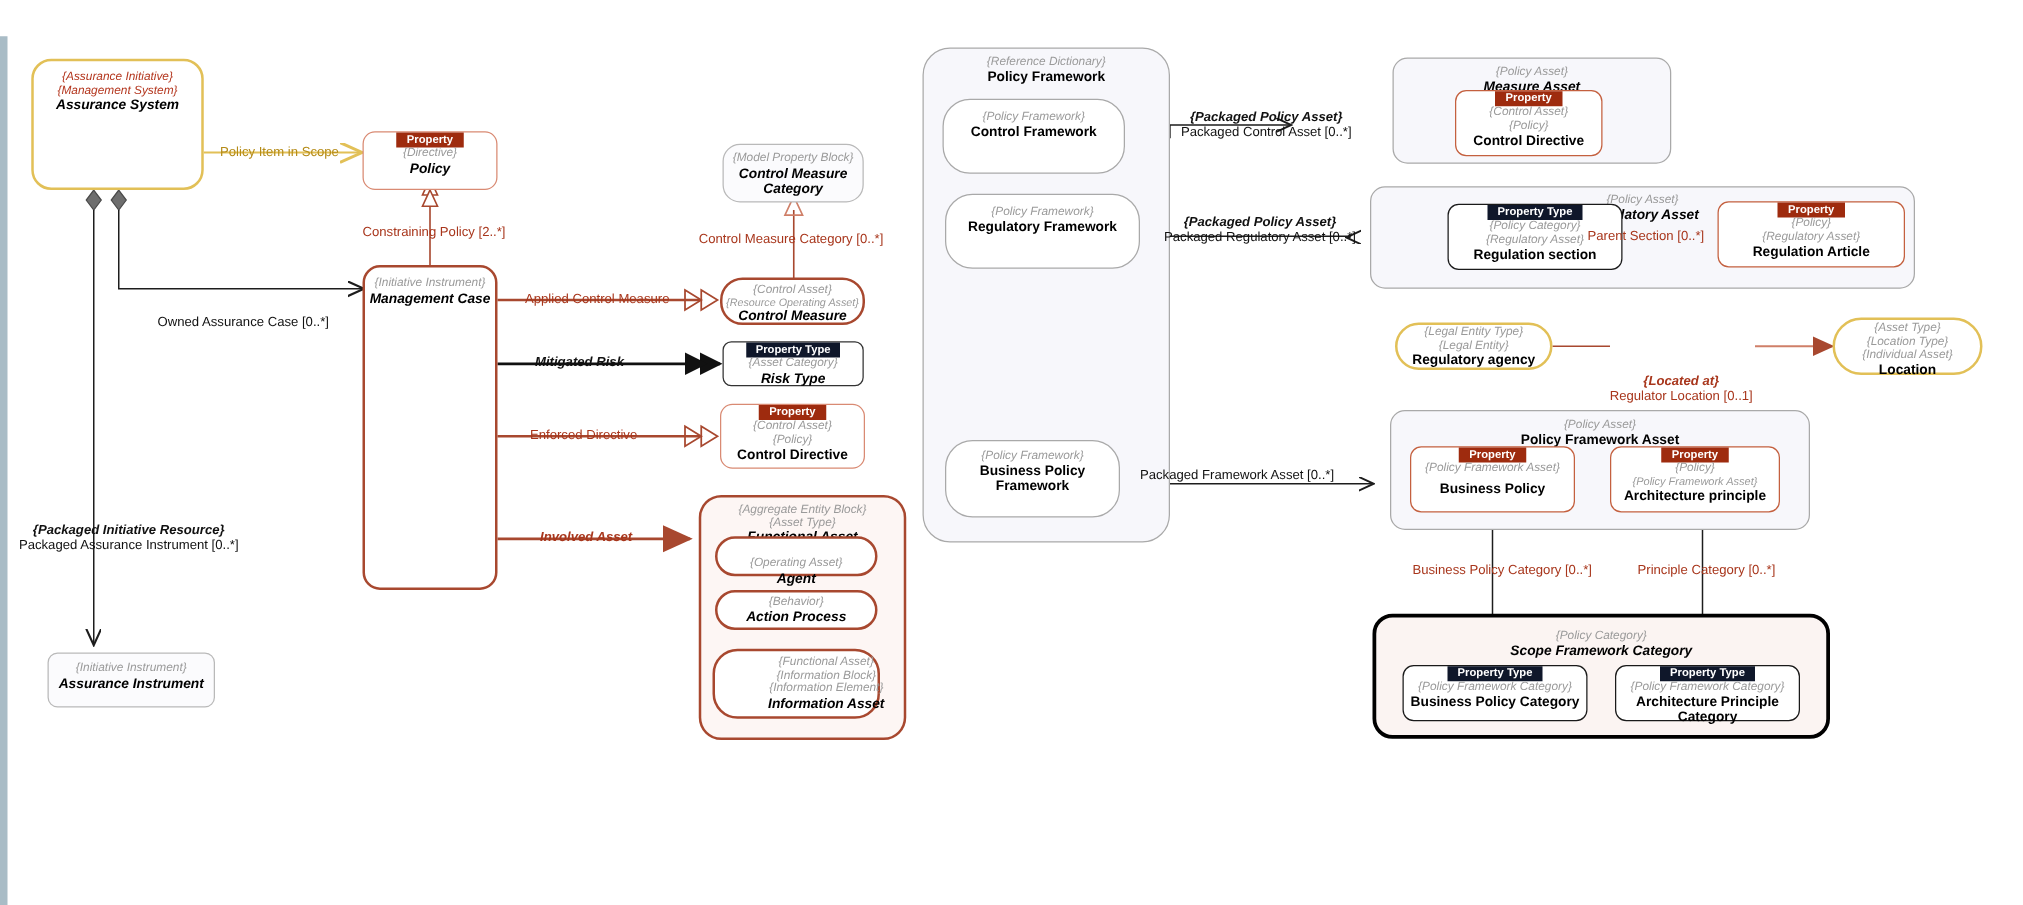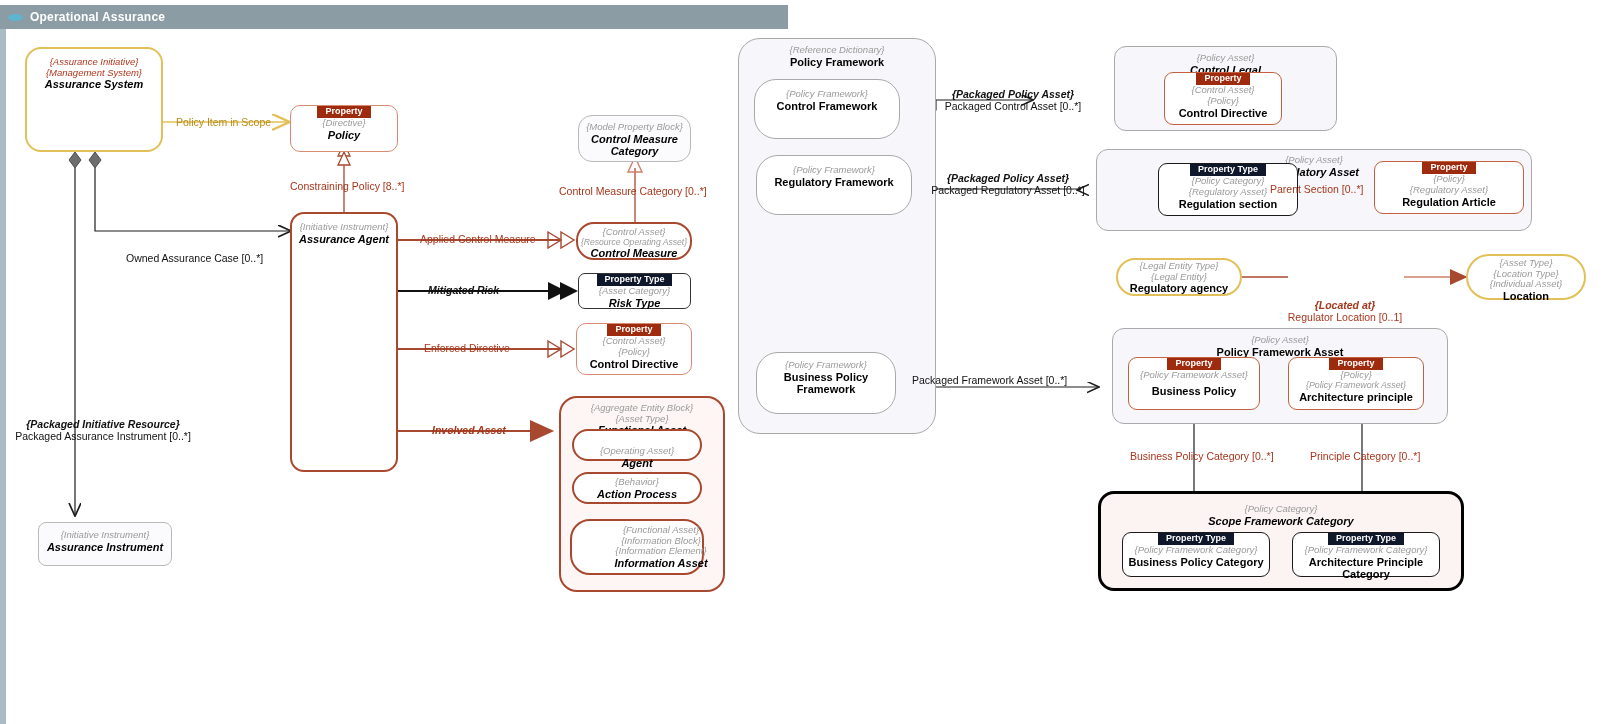--- a/index.html
+++ b/index.html
@@ -50,26 +50,20 @@
   .lbl-gold{color:#b58b17;}
   .lbl-i{font-style:italic;font-weight:bold;}
   .lbl-c{text-align:center;}
   svg.ov{position:absolute;left:0;top:0;width:1618px;height:724px;overflow:visible;pointer-events:none;}
 </style>
 </head>
 <body>
 
 <div id="canvas">
 
-  <div id="titlebar">
-    <span class="tb-icon">
-        <span class="oval"></span>
-      </span>
-    <span class="tb-title">Operational Assurance</span>
-  </div>
   <div id="frame"></div>
 
   <svg class="ov" viewBox="0 0 1618 724">
     <defs>
       <marker id="ah-blk" markerWidth="12" markerHeight="12" refX="10" refY="5" orient="auto">
         <path d="M0,0 L11,5 L0,10" fill="none" stroke="#1d1d1d" stroke-width="1.4"></path>
       </marker>
       <marker id="ah-blk-solid" markerWidth="12" markerHeight="12" refX="10" refY="5" orient="auto">
         <path d="M0,0 L11,5 L0,10 z" fill="#1d1d1d"></path>
       </marker>
@@ -145,27 +139,27 @@
   </div>
 
   <div class="lbl lbl-gold" style="left:176px;top:116px;">Policy Item in Scope</div>
 
   <div class="blk t-red-l" style="left:290px;top:105px;width:108px;height:47px;padding-top:0px;border-radius:10px;">
     <div class="tag tag-prop">Property</div>
     <div class="st">{Directive}</div>
     <div class="nm nm-i">Policy</div>
   </div>
 
-  <div class="lbl lbl-red" style="left:290px;top:180px;">Constraining Policy [8..*]</div>
+  <div class="lbl lbl-red" style="left:290px;top:180px;">Constraining Policy [2..*]</div>
 
   <div class="lbl lbl-blk" style="left:126px;top:252px;">Owned Assurance Case [0..*]</div>
 
   <div class="blk t-red" style="left:290px;top:212px;width:108px;height:260px;padding-top:8px;border-radius:14px;">
     <div class="st">{Initiative Instrument}</div>
-    <div class="nm nm-i">Assurance Agent</div>
+    <div class="nm nm-i">Management Case</div>
   </div>
 
   <div class="lbl lbl-blk lbl-c" style="left:8px;top:418px;width:190px;">
     <div style="font-style:italic;font-weight:bold;">{Packaged Initiative Resource}</div>
     <div>Packaged Assurance Instrument [0..*]</div>
   </div>
 
   <div class="blk t-grey" style="left:38px;top:522px;width:134px;height:44px;padding-top:7px;border-radius:8px;">
     <div class="st">{Initiative Instrument}</div>
     <div class="nm nm-i">Assurance Instrument</div>
@@ -255,21 +249,21 @@
 
   <div class="lbl lbl-blk lbl-c" style="left:928px;top:172px;width:160px;">
     <div style="font-style:italic;font-weight:bold;">{Packaged Policy Asset}</div>
     <div>Packaged Regulatory Asset [0..*]</div>
   </div>
 
   <div class="lbl lbl-blk" style="left:912px;top:374px;">Packaged Framework Asset [0..*]</div>
 
   <div class="blk t-grey-d" style="left:1114px;top:46px;width:223px;height:85px;padding-top:6px;border-radius:12px;justify-content:flex-start;">
     <div class="st">{Policy Asset}</div>
-    <div class="nm nm-i">Control Legal</div>
+    <div class="nm nm-i">Measure Asset</div>
   </div>
 
   <div class="blk t-red-l" style="left:1164px;top:72px;width:118px;height:53px;padding-top:0px;border-radius:9px;border-color:#c4603f;">
     <div class="tag tag-prop">Property</div>
     <div class="st">{Control Asset}</div>
     <div class="st">{Policy}</div>
     <div class="nm">Control Directive</div>
   </div>
 
   <div class="blk t-grey-d" style="left:1096px;top:149px;width:436px;height:82px;padding-top:5px;border-radius:12px;justify-content:flex-start;">

